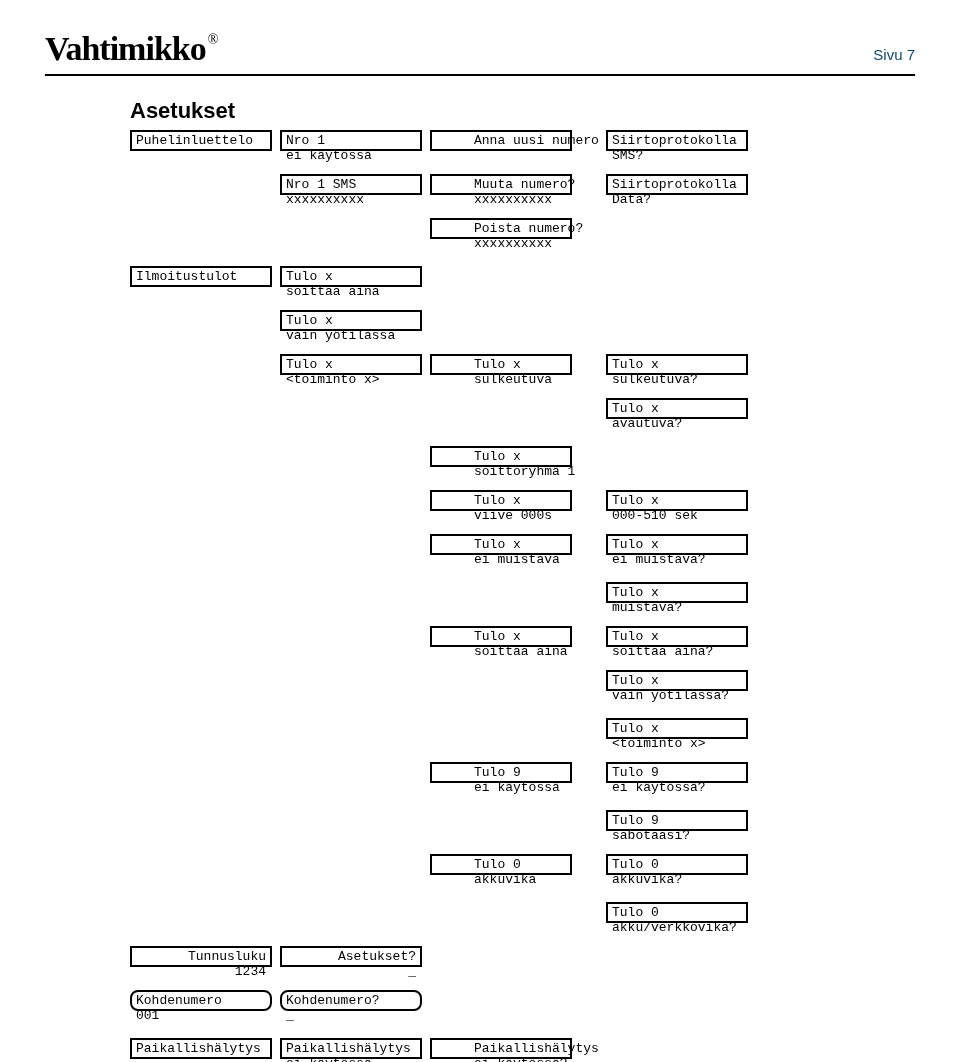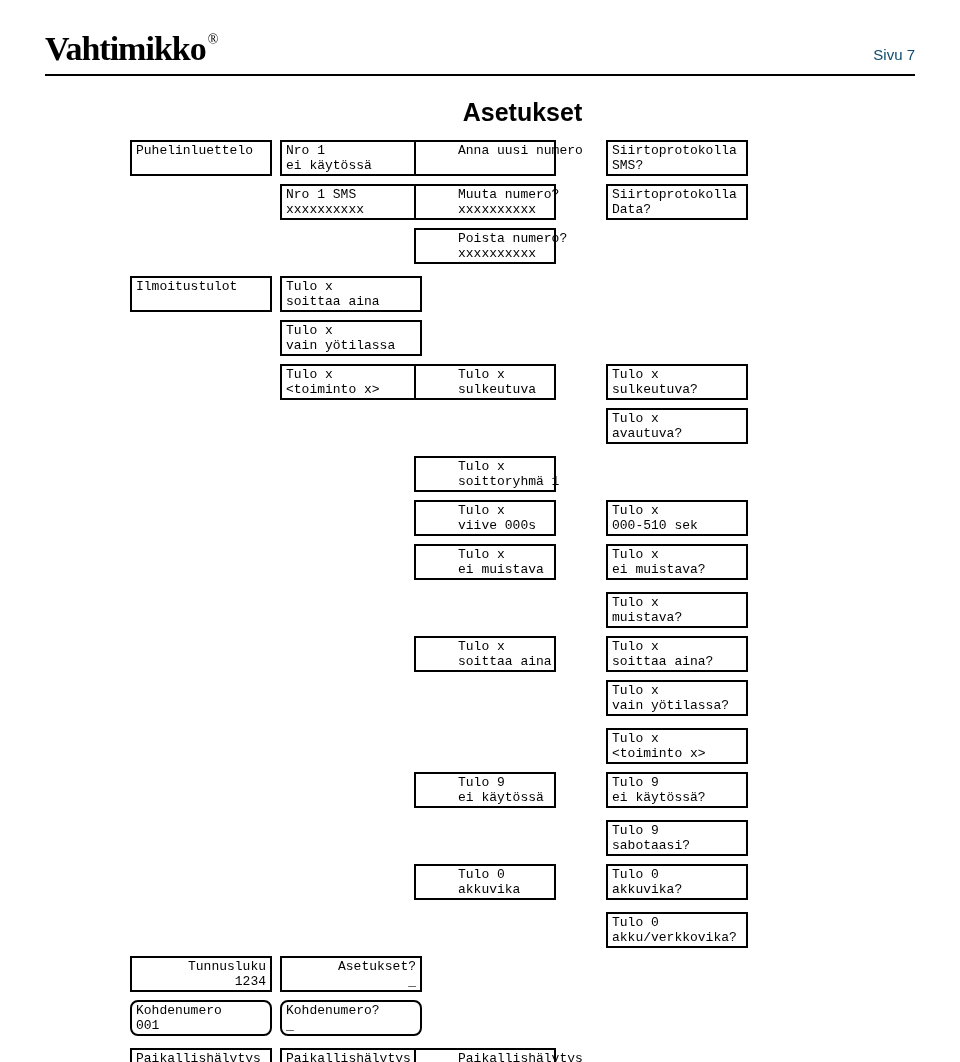--- a/index.html
+++ b/index.html
@@ -41,48 +41,47 @@
   .hr {
     height: 2px;
     background: #000;
     margin: 6px 0 22px 0;
   }
 
   .content {
     margin-left: 85px;
   }
   .section-title {
-    font-size: 25px;
+    font-size: 22px;
     font-weight: 700;
-    margin-bottom: 13px;
-    text-align: center;
+    margin-bottom: 6px;
   }
 
   .grid {
     position: relative;
     font-family: "Courier New", monospace;
     font-size: 13px;
     line-height: 1.15;
   }
 
   .box {
     position: absolute;
     border: 2px solid #000;
     box-sizing: border-box;
     padding: 2px 4px;
     background: #fff;
     width: 142px;
-    height: 36px;
+    height: 21px;
     white-space: pre;
   }
 
   
   .c0 { left: 0px; }
   .c1 { left: 150px; }
-  .c2 { left: 284px; padding-left: 42px; }
+  .c2 { left: 300px; padding-left: 42px; }
   .c3 { left: 476px; }
 
   
   .r0  { top:   0px; }
   .r1  { top:  44px; }
   .r2  { top:  88px; }
   .r3  { top: 136px; }
   .r4  { top: 180px; }
   .r5  { top: 224px; }
   .r6  { top: 268px; }

